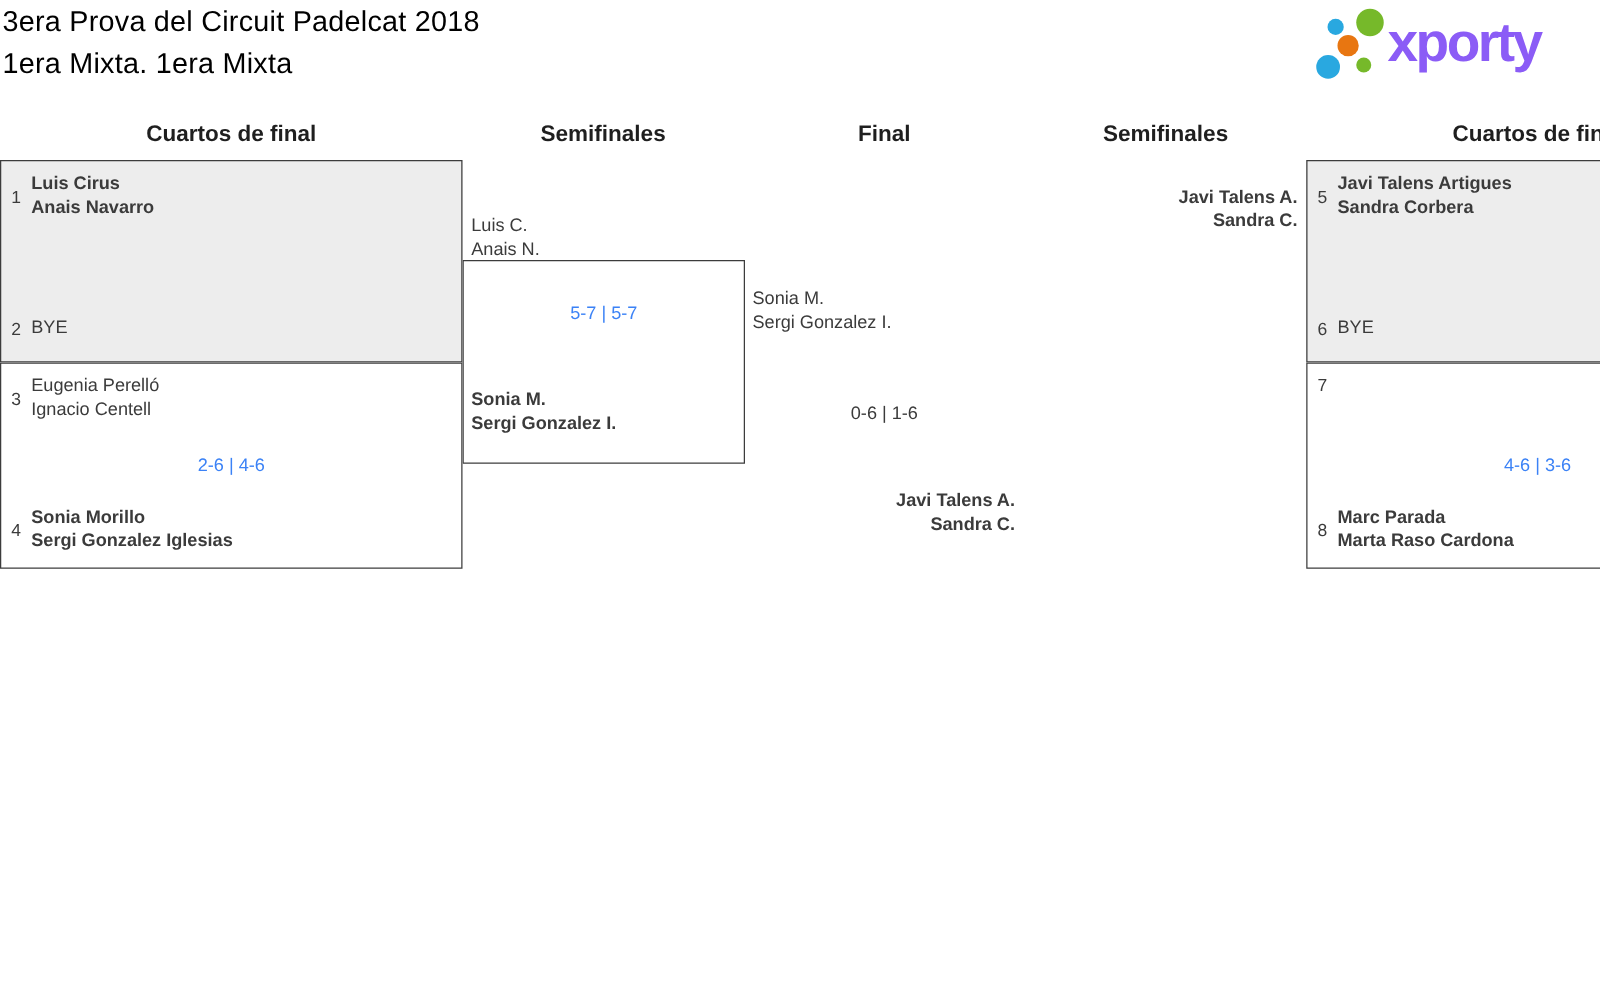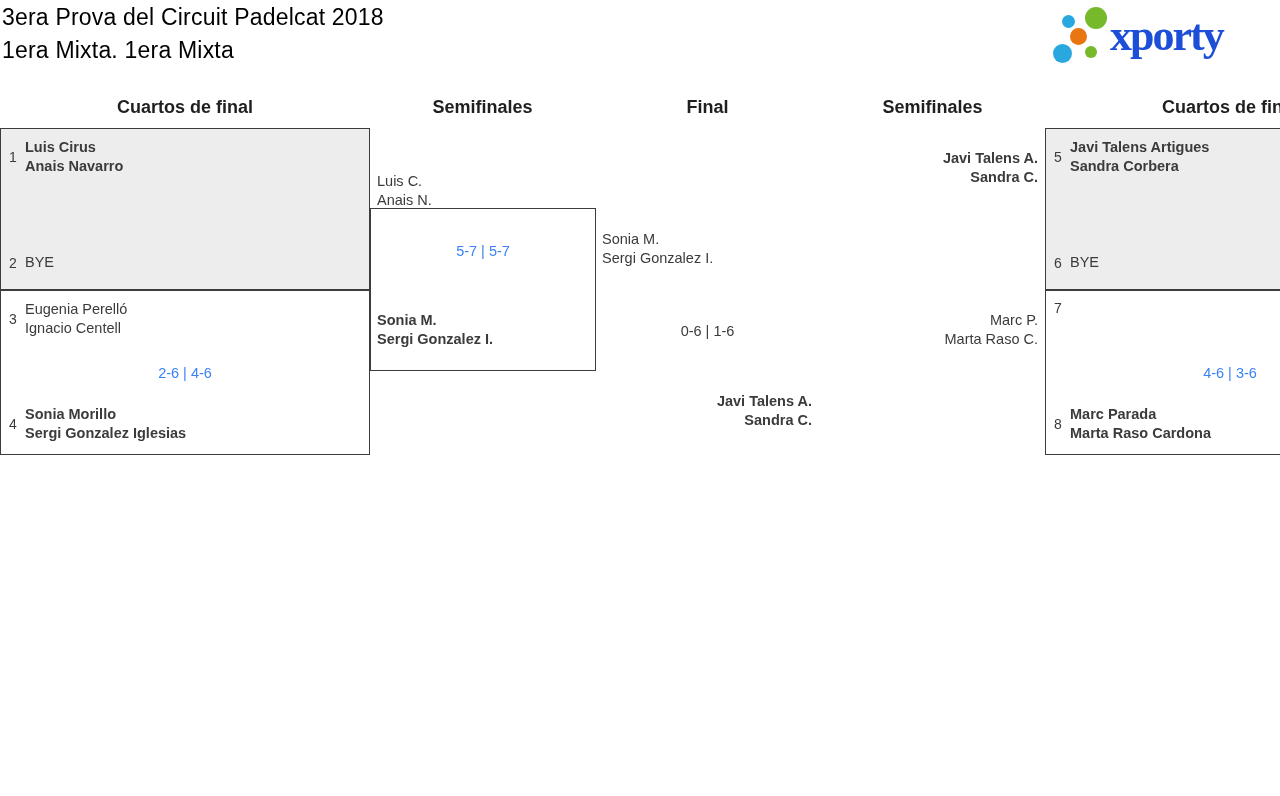--- a/index.html
+++ b/index.html
@@ -23,23 +23,23 @@
   }
   .logo { position:absolute; left:1048px; top:0; width:232px; height:80px; cursor:pointer; }
   .dot { position:absolute; border-radius:50%; }
   .dot-green-big   { left:37px; top:7px;  width:22px; height:22px; background:#76b92a; }
   .dot-blue-small  { left:14px; top:15px; width:13px; height:13px; background:#29a8e0; }
   .dot-orange      { left:22px; top:28px; width:17px; height:17px; background:#e87611; }
   .dot-blue-big    { left:5px;  top:44px; width:19px; height:19px; background:#29a8e0; }
   .dot-green-small { left:37px; top:46px; width:12px; height:12px; background:#76b92a; }
   .wordmark {
     position:absolute; left:62px; top:10px;
-    font-family:Liberation Serif, serif;
+    font-family:Liberation Sans, sans-serif;
     font-weight:700; font-size:44px; letter-spacing:-2px;
-    color:#1d4ed8;
+    color:#8b5cf6;
   }
   
   .round-header {
     position:absolute; top:97px;
     text-align:center; font-size:18px; font-weight:700;
     color:#1f1f1f; white-space:nowrap;
   }
   .rh-1 { left:0;      width:370px; }
   .rh-2 { left:370px;  width:225px; }
   .rh-3 { left:595px;  width:225px; }
@@ -172,24 +172,20 @@
   <div class="final-score">0-6 | 1-6</div>
   <div class="team-label tl-champion winner">
     <div>Javi Talens A.</div>
     <div>Sandra C.</div>
   </div>
 
   <div class="team-label tl-rsf-top winner">
     <div>Javi Talens A.</div>
     <div>Sandra C.</div>
   </div>
-  <div class="team-label tl-rsf-bottom">
-    <div>Marc P.</div>
-    <div>Marta Raso C.</div>
-  </div>
 
   <div class="box shaded b-rqf1">
     <div class="entry top">
       <span class="seed">5</span>
       <div class="names winner">
         <div>Javi Talens Artigues</div>
         <div>Sandra Corbera</div>
       </div>
     </div>
     <div class="score"></div>

